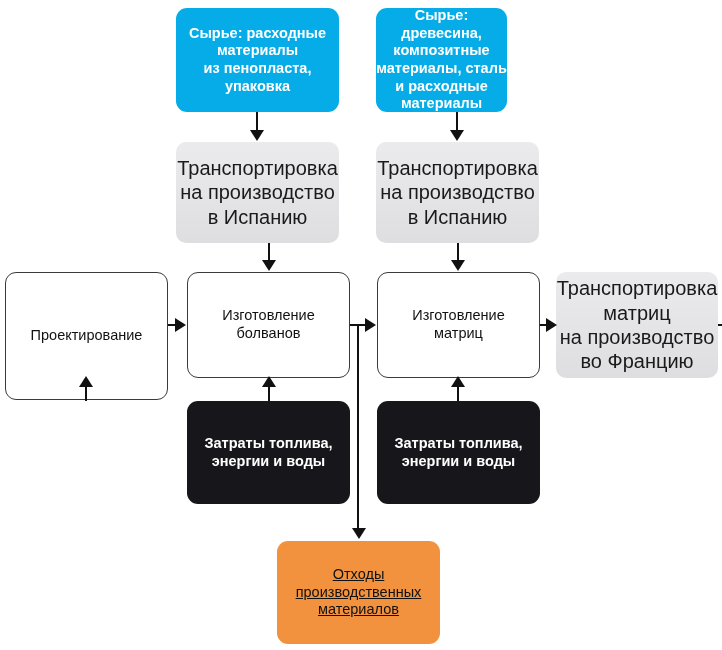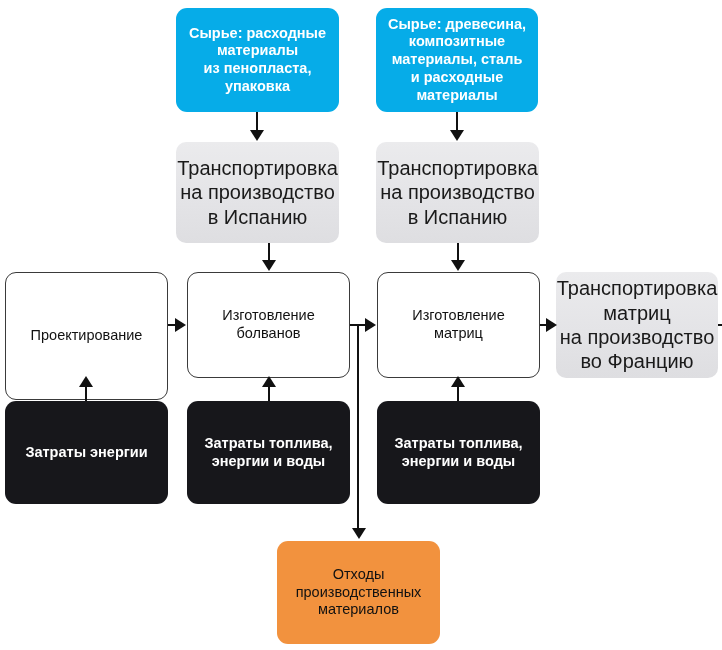--- a/index.html
+++ b/index.html
@@ -61,20 +61,21 @@
     font-size: 14.5px;
     border-radius: 11px;
   }
   
   .node.orange {
     background: #F2923E;
     color: #111111;
     font-weight: normal;
     font-size: 14.5px;
     border-radius: 11px;
+    text-decoration: underline;
   }
   .connector {
     position: absolute;
     background: #111111;
   }
   .conn-v { width: 2px; }
   .conn-h { height: 2px; }
   .arrow {
     position: absolute;
     width: 0;
@@ -99,21 +100,21 @@
 </head>
 <body>
 
 <div id="canvas">
 
   <div class="node blue" style="left:176px; top:8px; width:163px; height:104px;">Сырье: расходные
 материалы
 из пенопласта,
 упаковка</div>
 
-  <div class="node blue" style="left:376px; top:8px; width:162px; height:104px;">Сырье: древесина,
+  <div class="node blue" style="left:376px; top:8px; width:131px; height:104px;">Сырье: древесина,
 композитные
 материалы, сталь
 и расходные
 материалы</div>
 
   <div class="node grey" style="left:176px; top:142px; width:163px; height:101px;">Транспортировка
 на производство
 в Испанию</div>
 
   <div class="node grey" style="left:376px; top:142px; width:163px; height:101px;">Транспортировка
@@ -126,21 +127,20 @@
 болванов</div>
 
   <div class="node white" style="left:377px; top:272px; width:163px; height:106px;">Изготовление
 матриц</div>
 
   <div class="node grey" style="left:556px; top:272px; width:162px; height:106px;">Транспортировка
 матриц
 на производство
 во Францию</div>
 
-  <div class="node black" style="left:5px; top:401px; width:163px; height:103px;">Затраты энергии</div>
 
   <div class="node black" style="left:187px; top:401px; width:163px; height:103px;">Затраты топлива,
 энергии и воды</div>
 
   <div class="node black" style="left:377px; top:401px; width:163px; height:103px;">Затраты топлива,
 энергии и воды</div>
 
   <div class="node orange" style="left:277px; top:541px; width:163px; height:103px;">Отходы
 производственных
 материалов</div>

